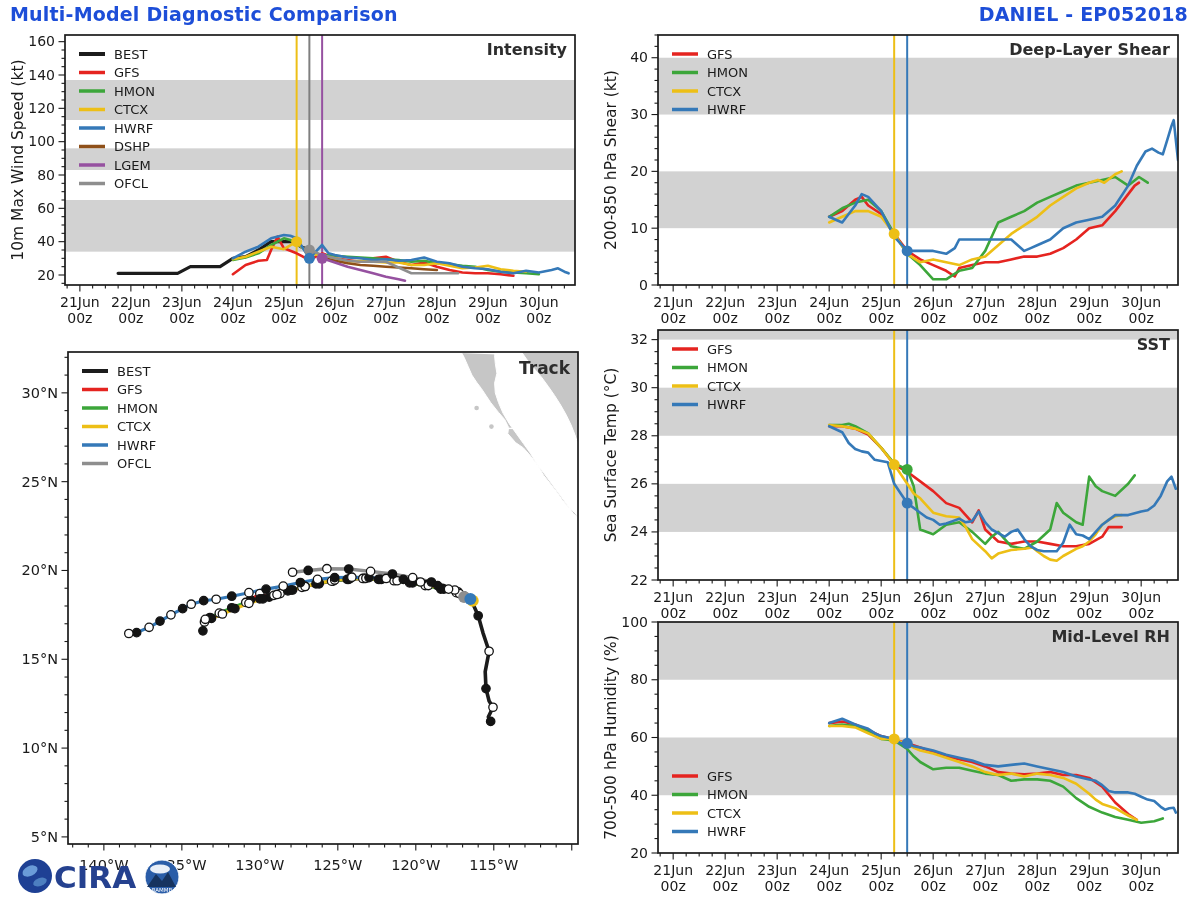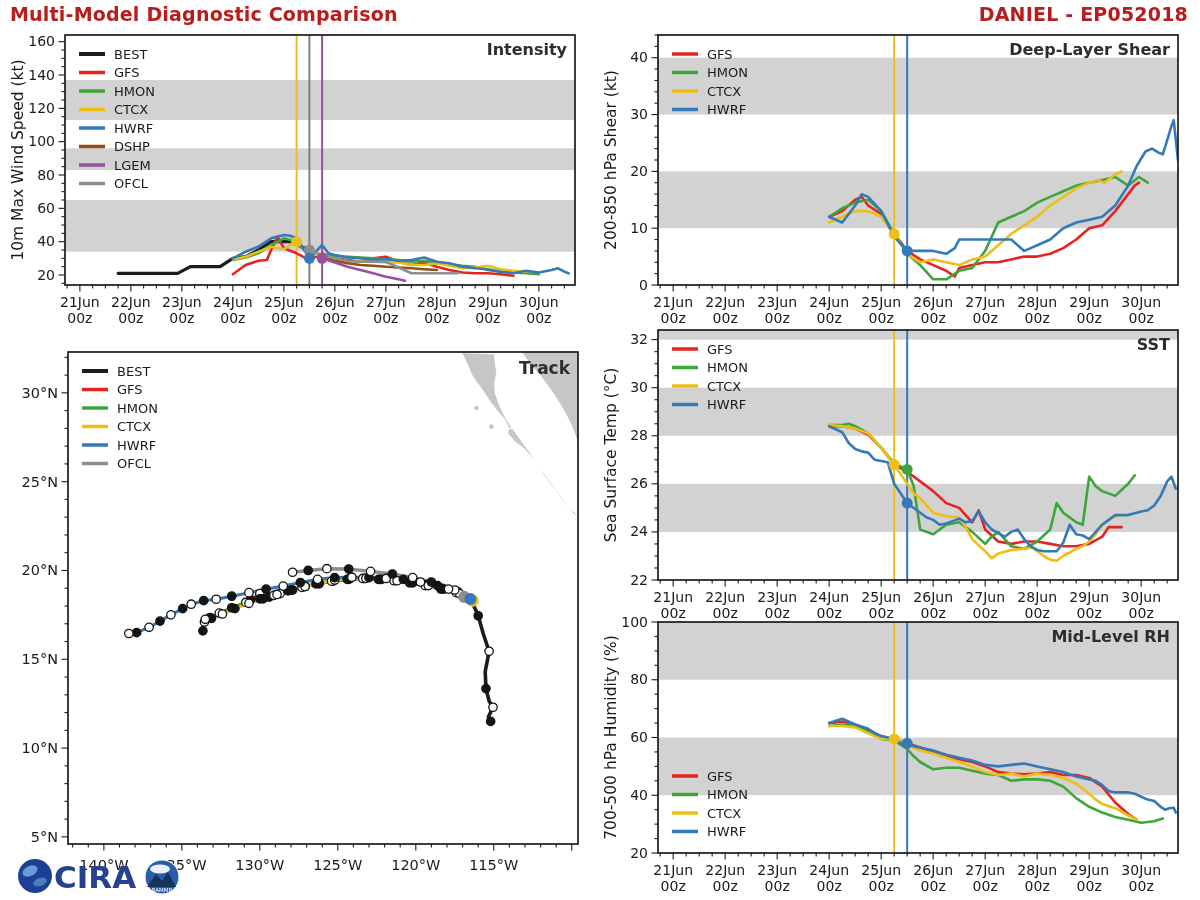--- a/index.html
+++ b/index.html
@@ -1,17 +1,17 @@
 <!DOCTYPE html>
 <html><head>
 <meta charset="utf-8">
 <style>
   html,body{margin:0;padding:0;background:#ffffff;}
   body{width:1200px;height:900px;position:relative;font-family:"DejaVu Sans","Liberation Sans",sans-serif;overflow:hidden;}
-  .hdr{position:absolute;top:3px;font-size:19px;font-weight:bold;color:#b91c1c;letter-spacing:0.2px;}
+  .hdr{position:absolute;top:3px;font-size:19px;font-weight:bold;color:#1d4ed8;letter-spacing:0.2px;}
   .hdr-left{left:10px;}
   .hdr-right{right:12px;text-align:center;}
   #charts{position:absolute;left:0;top:0;}
   .logo{position:absolute;left:14px;bottom:1px;width:190px;height:50px;}
 </style>
 </head>
 <body>
 
 <div class="hdr hdr-left">Multi-Model Diagnostic Comparison</div>
 <div class="hdr hdr-right">DANIEL - EP052018</div>

